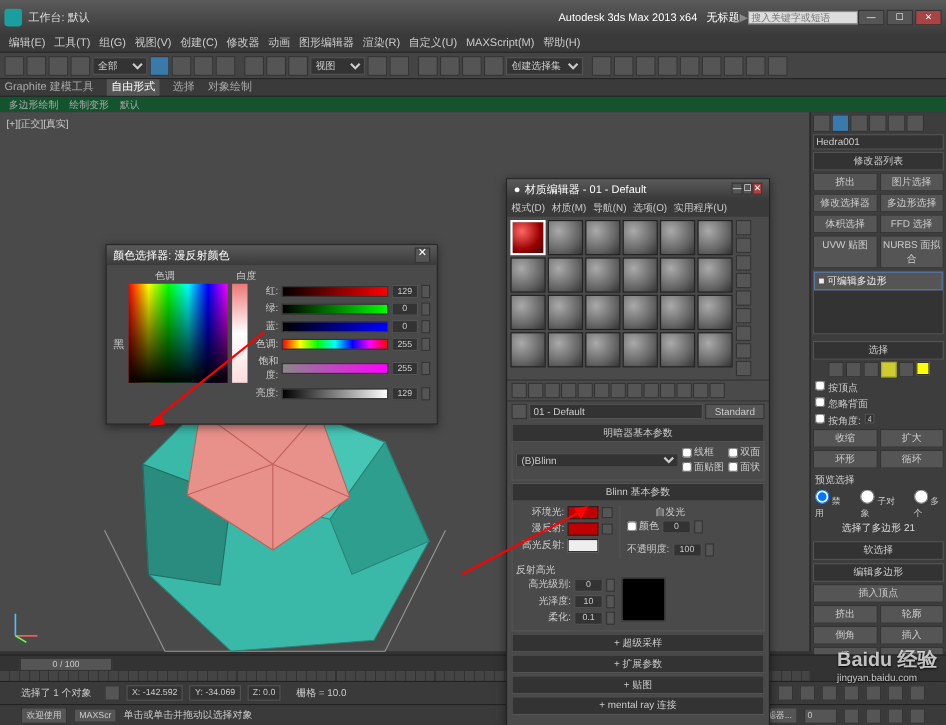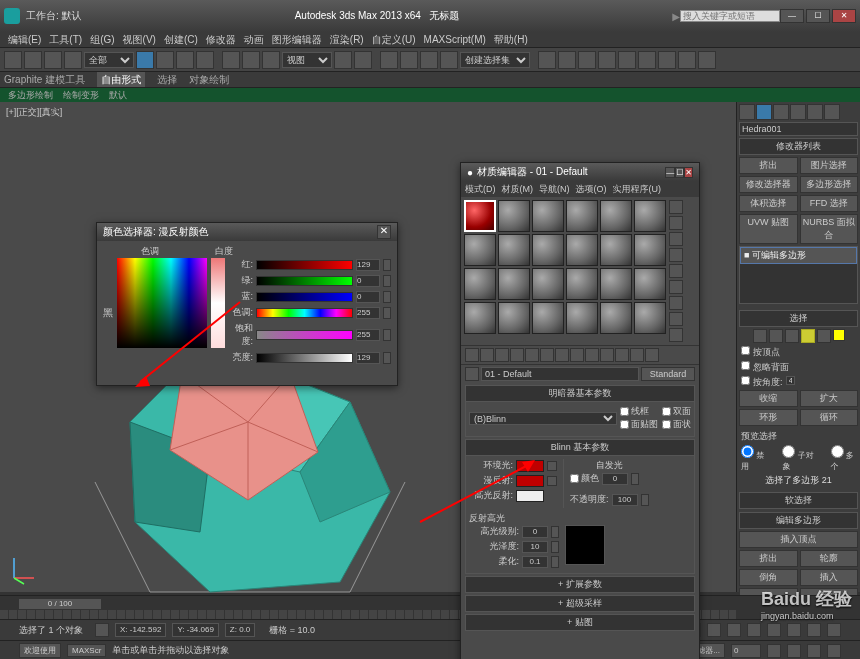--- a/index.html
+++ b/index.html
@@ -1,21 +1,21 @@
 <!DOCTYPE html>
 <html><head>
 <meta charset="utf-8">
 <style>
 * { box-sizing: border-box; margin: 0; padding: 0; font-family: "Microsoft YaHei", Arial, sans-serif; }
 body { background: #333; color: #ccc; font-size: 10px; width: 860px; height: 659px; overflow: hidden; position: relative; }
 
 .titlebar { height: 20px; background: linear-gradient(#5a5a5a,#3a3a3a); display: flex; align-items: center; padding: 16px 4px; }
 .app-icon { width: 16px; height: 16px; background: #1a9e9e; border-radius: 3px; margin-right: 6px; }
 .title-left { color: #ddd; font-size: 10px; }
-.title-center { flex: 1; text-align: center; color: #fff; font-size: 10px; }
+.title-center { flex: 1; text-align: right; color: #fff; font-size: 10px; }
 .title-right { display: flex; gap: 2px; }
 .search-input { width: 100px; height: 12px; background: #ddd; border: 1px solid #888; font-size: 9px; padding: 0 2px; }
 .winbtn { width: 24px; height: 14px; background: #555; border: 1px solid #333; color: #fff; font-size: 8px; text-align: center; line-height: 12px; cursor: pointer; }
 .winbtn.close { background: #a44; }
 
 .menubar { height: 16px; background: #3a3a3a; display: flex; padding: 0 4px; border-bottom: 1px solid #222; }
 .menubar span { padding: 0 4px; font-size: 10px; color: #ccc; line-height: 16px; cursor: pointer; }
 
 .toolbar { height: 24px; background: #444; display: flex; align-items: center; padding: 0 4px; gap: 2px; border-bottom: 1px solid #222; }
 .tb-btn { width: 18px; height: 18px; background: #555; border: 1px solid #333; cursor: pointer; }
@@ -60,21 +60,21 @@
 .cd-labels span:last-child { margin-left: 56px; }
 .cd-content { display: flex; gap: 4px; }
 .cd-arrow-left { width: 10px; display: flex; align-items: center; color: #ccc; }
 .cd-spectrum { width: 90px; height: 90px; background: linear-gradient(to right, red, yellow, lime, cyan, blue, magenta); position: relative; }
 .cd-spectrum::after { content:''; position:absolute; inset:0; background: linear-gradient(to bottom, transparent, #000); }
 .cd-whitebar { width: 14px; height: 90px; background: linear-gradient(to bottom, #e77, #fff, #fdd); }
 .cd-sliders { flex: 1; }
 .cd-slider-row { display: flex; align-items: center; gap: 3px; margin-bottom: 3px; }
 .cd-slider-row label { width: 24px; text-align: right; font-size: 9px; }
 .cd-bar { flex: 1; height: 10px; border: 1px solid #333; }
-.cd-val { width: 24px; height: 12px; background: #333; border: 1px solid #555; font-size: 8px; color: #ccc; text-align: left; }
+.cd-val { width: 24px; height: 12px; background: #333; border: 1px solid #555; font-size: 8px; color: #ccc; text-align: center; }
 .cd-spinner { width: 8px; height: 12px; background: #555; border: 1px solid #333; }
 .cd-bottom { display: flex; align-items: center; gap: 8px; margin-top: 4px; }
 .cd-eyedrop { width: 16px; height: 16px; background: #555; border: 1px solid #333; cursor: pointer; }
 .cd-reset { font-size: 9px; background: #555; border: 1px solid #333; padding: 1px 6px; cursor: pointer; }
 .cd-swatch { width: 54px; height: 14px; border: 1px solid #333; }
 .cd-ok { font-size: 9px; background: #555; border: 1px solid #333; padding: 1px 8px; cursor: pointer; }
 
 
 .mat-editor { position: absolute; left: 460px; top: 60px; width: 240px; height: 530px; background: #4a4a4a; border: 1px solid #222; box-shadow: 0 2px 8px rgba(0,0,0,.5); z-index: 9; }
 .me-title { height: 18px; background: linear-gradient(#5a5a5a,#3a3a3a); color: #fff; font-size: 10px; padding: 2px 6px; display: flex; justify-content: space-between; align-items: center; }
@@ -537,27 +537,30 @@
                 <input class="me-spinner" value="0.1" style="">
                 <div class="me-spin-btns"></div>
               </div>
           </div>
           <div class="me-preview"></div>
         </div>
       </div>
     </div>
 
     <div class="me-rollout">
+        <div class="me-rollout-header">+ <span>超级采样</span></div>
+      </div>
+    <div class="me-rollout">
         <div class="me-rollout-header">+ <span>扩展参数</span></div>
-      </div>
-    <div class="me-rollout">
-        <div class="me-rollout-header">+ <span>超级采样</span></div>
       </div>
     <div class="me-rollout">
         <div class="me-rollout-header">+ <span>贴图</span></div>
+      </div>
+    <div class="me-rollout">
+        <div class="me-rollout-header">+ <span>mental ray 连接</span></div>
       </div>
   </div>
 
   <svg class="arrow" style="left:130px;top:190px" width="120" height="100">
     <line x1="110" y1="10" x2="10" y2="90" stroke="#f00" stroke-width="2"></line>
     <polygon points="5,95 16,84 20,94" fill="#f00"></polygon>
   </svg>
   <svg class="arrow" style="left:410px;top:350px" width="130" height="80">
     <line x1="120" y1="12" x2="10" y2="70" stroke="#f00" stroke-width="2"></line>
     <polygon points="125,8 112,10 118,20" fill="#f00"></polygon>

